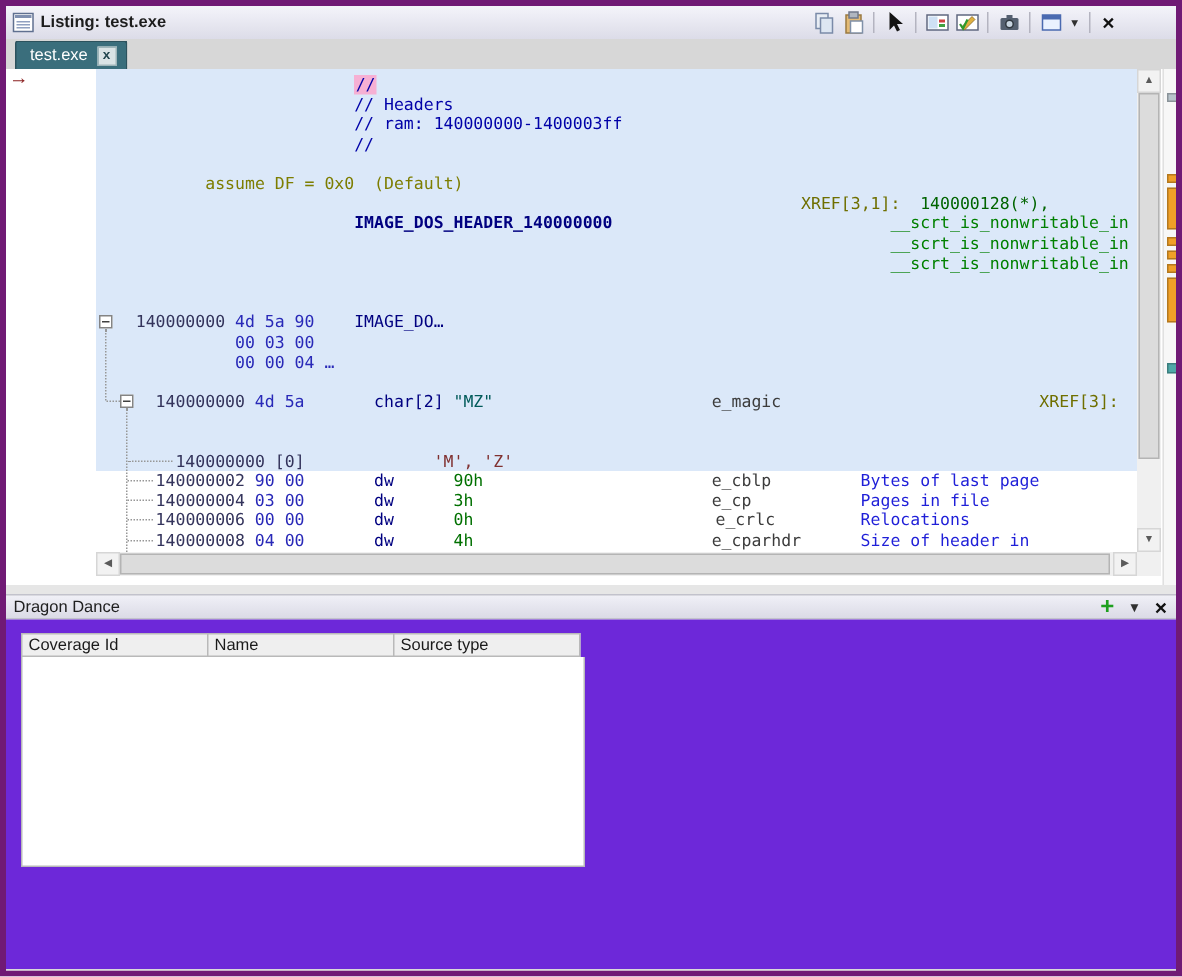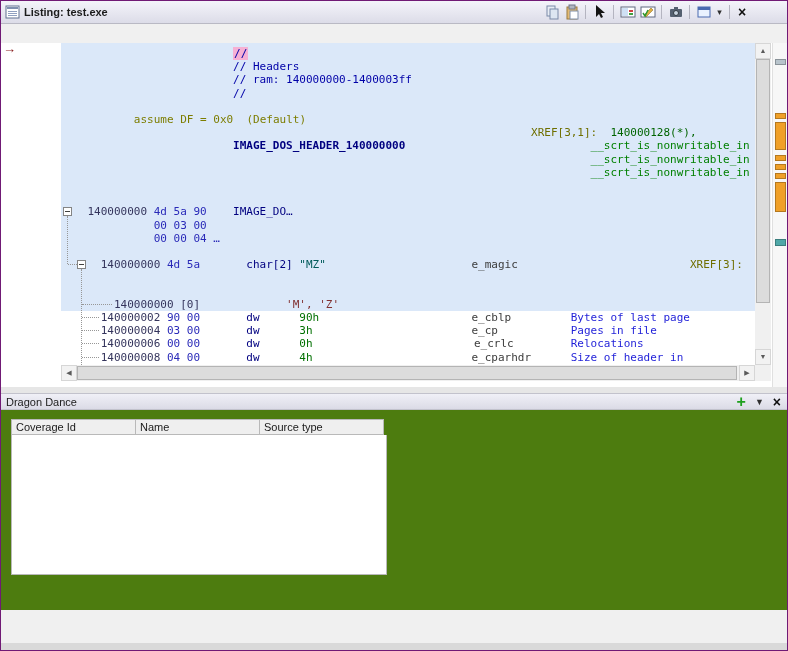--- a/index.html
+++ b/index.html
@@ -1,16 +1,16 @@
 <!DOCTYPE html>
 <html><head>
 <meta charset="utf-8">
 <style>
   html,body{margin:0;padding:0;background:#ffffff;}
-  .window{position:relative;width:788px;height:651px;box-sizing:border-box;border:1px solid #701a75;background:#f0f0f0;overflow:hidden;font-family:"Liberation Sans",sans-serif;text-decoration:underline;}
+  .window{position:relative;width:788px;height:651px;box-sizing:border-box;border:4px solid #701a75;background:#f0f0f0;overflow:hidden;font-family:"Liberation Sans",sans-serif;text-decoration:underline;}
 
   
   .titlebar{position:absolute;left:0;top:0;width:100%;height:22px;background:linear-gradient(#f4f4fa,#dcdce8);border-bottom:1px solid #b9b9c4;}
   .title-icon{position:absolute;left:4px;top:3px;width:16px;height:16px;}
   .title-text{position:absolute;left:23px;top:5px;font-size:11px;font-weight:bold;color:#1c1c1c;}
   .toolbar{position:absolute;right:38px;top:2px;height:18px;display:flex;align-items:center;gap:3px;}
   .tbtn{width:17px;height:17px;display:flex;align-items:center;justify-content:center;}
   .tsep{width:1px;height:14px;background:#b4b4c0;margin:0 2px;}
   .tcaret{font-size:9px;color:#303030;width:9px;text-align:center;}
   .tclose{font-size:14px;font-weight:bold;color:#101010;width:14px;text-align:center;}
@@ -62,21 +62,21 @@
 
   .splitter{position:absolute;left:0;top:386px;width:100%;height:6px;background:#e6e6e6;}
 
   
   .dd-header{position:absolute;left:0;top:392px;width:100%;height:17px;background:linear-gradient(#f0f0f7,#dbdbe6);border-top:1px solid #c2c2cc;border-bottom:1px solid #c2c2cc;box-sizing:border-box;}
   .dd-title{position:absolute;left:5px;top:2px;font-size:11px;color:#202020;}
   .dd-icons{position:absolute;right:6px;top:0;height:16px;display:flex;align-items:center;gap:9px;}
   .dd-plus{color:#1ea01e;font-size:16px;font-weight:bold;line-height:14px;}
   .dd-caret{color:#303030;font-size:9px;}
   .dd-close{color:#101010;font-size:14px;font-weight:bold;}
-  .dd-body{position:absolute;left:0;top:409px;width:100%;height:200px;background:#4d7c0f;}
+  .dd-body{position:absolute;left:0;top:409px;width:100%;height:233px;background:#6d28d9;}
   .cov-table{position:absolute;left:10px;top:9px;width:375px;}
   .cov-head{display:flex;}
   .th{width:125px;height:16px;box-sizing:border-box;background:#efefef;border:1px solid #b9b9b9;margin-right:-1px;font-size:11px;color:#1a1a1a;padding:1px 0 0 4px;}
   .cov-body{width:374px;height:139px;background:#ffffff;border:1px solid #b9b9b9;border-top:none;box-sizing:content-box;}
   .bottom-strip{position:absolute;left:0;top:642px;width:100%;height:7px;background:#d9d9d9;}
 </style>
 </head>
 <body>
 
 <div class="window">
@@ -141,20 +141,26 @@
             <rect x="2" y="3" width="12" height="10" fill="#eaf2ff" stroke="#4a6ab0"></rect>
             <rect x="2" y="3" width="12" height="3" fill="#4a6ab0"></rect>
           </svg>
       </div>
       <div class="tcaret">▾</div>
       <div class="tsep"></div>
       <div class="tclose">×</div>
     </div>
   </div>
 
+  <div class="tabbar">
+    <div class="tab">
+      <span>test.exe</span>
+      <span class="tab-close">x</span>
+    </div>
+  </div>
 
   <div class="listing-panel">
     <div class="lst-margin">
       <span class="cursor-arrow">→</span>
     </div>
 
     <div class="lst-viewport">
       <div class="lst-selection"></div>
       <div>
           <div class="lst-line" style="top: 4px;">

